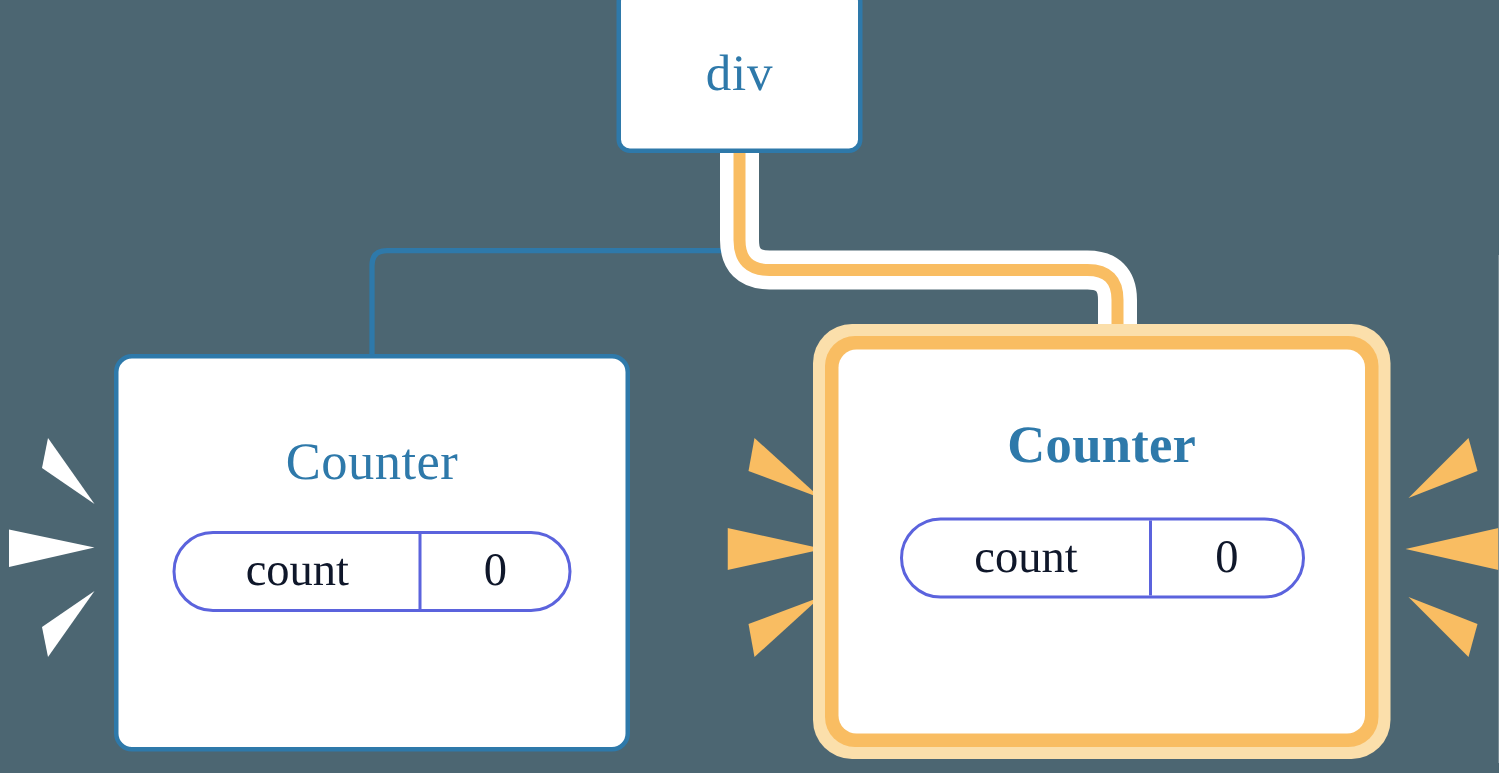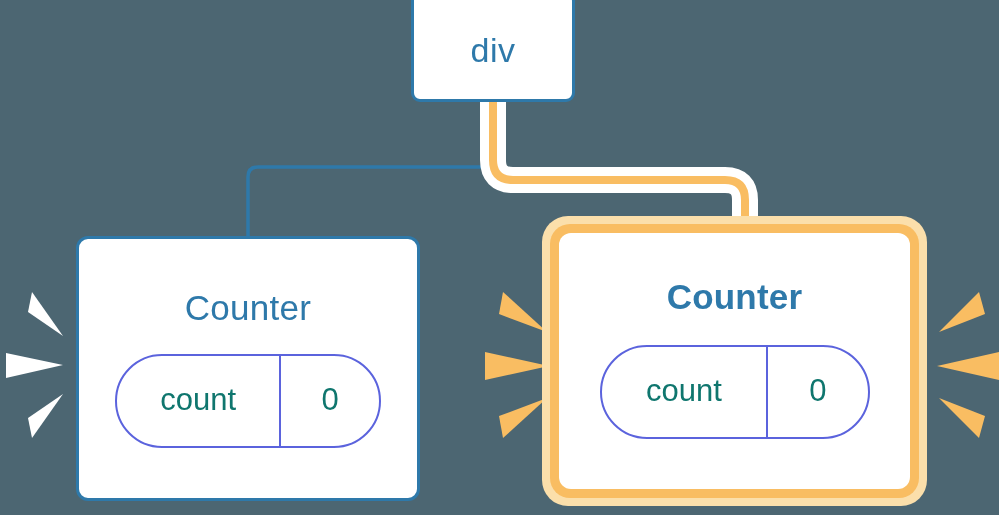--- a/index.html
+++ b/index.html
@@ -8,20 +8,21 @@
   }
   body {
     font-family: "Liberation Sans", sans-serif;
   }
   #stage {
     position: relative;
     width: 999px;
     height: 515px;
     overflow: hidden;
     background: #4c6672;
+    font-family: Liberation Serif, serif;
   }
   #wires {
     position: absolute;
     left: 0;
     top: 0;
     width: 999px;
     height: 515px;
   }
   .node {
     position: absolute;
@@ -97,22 +98,22 @@
     font-weight: bold;
     margin-top: 44px;
     letter-spacing: 0.2px;
   }
   
   .pill {
     display: flex;
     align-items: stretch;
     border: 2px solid #5b63dd;
     border-radius: 999px;
-    height: 94px;
-    color: #0f766e;
+    height: 54px;
+    color: #0f172a;
     background: transparent;
     box-sizing: border-box;
   }
   #counter-left .pill { width: 266px; margin-top: 26px; }
   #counter-right .pill { width: 270px; margin-top: 28px; }
   .pill-key, .pill-val {
     display: flex;
     align-items: center;
     justify-content: center;
     font-size: 31px;

